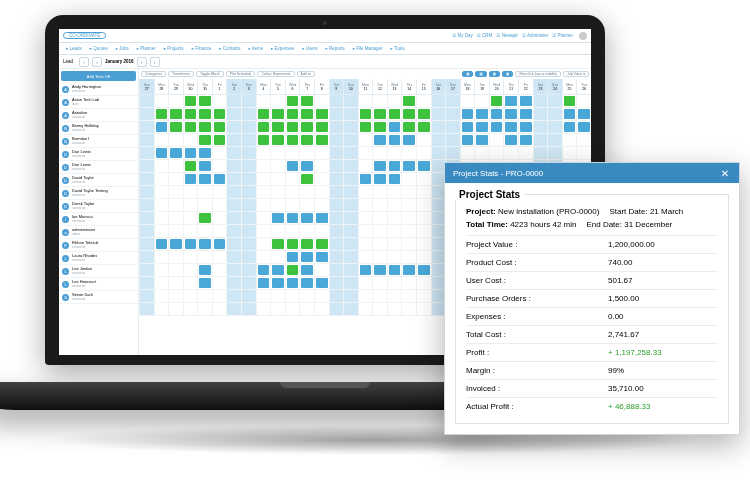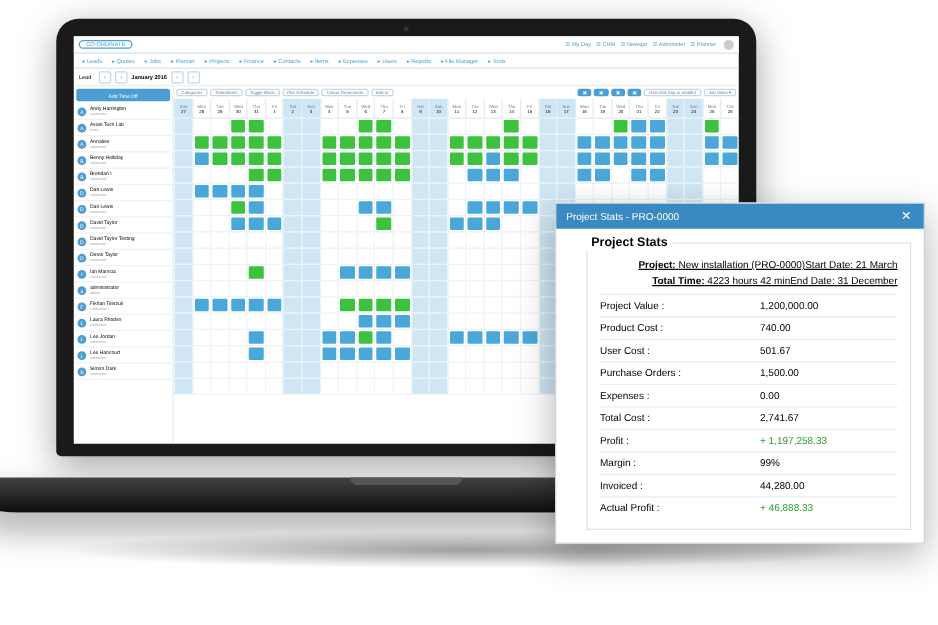--- a/index.html
+++ b/index.html
@@ -53,24 +53,24 @@
   .cell { flex:1; border-left:1px solid #eef3f6; position:relative; }
   .cell.weekend { background:#cfe6f4; }
   .block { position:absolute; inset:1px; border-radius:1px; }
   .block.green { background:#3cc23c; }
   .block.blue  { background:#4aa8d8; }
 
   
   .dialog { position:absolute; right:10px; top:162px; width:296px; background:#fff; box-shadow:0 10px 28px rgba(0,0,0,.3); border:1px solid #cbd7df; font-size:8px; z-index:10; }
   .dlg-title { background:#3a8ac2; color:#fff; padding:4px 8px; display:flex; align-items:center; }
   .dlg-title .x { margin-left:auto; width:12px; height:12px; display:flex; align-items:center; justify-content:center; cursor:pointer; font-size:10px; }
-  .dlg-body { padding:8px 10px 10px 10px;margin-left:14px; }
+  .dlg-body { padding:8px 10px 10px 10px; }
   .fieldset-label { font-weight:bold; font-size:10px; background:#fff; padding:0 4px; position:relative; top:-2px; }
   .statsbox { border:1px solid #d9e3ea; padding:8px 10px; margin-top:-8px; }
-  .meta { display:flex; justify-content:flex-end; margin:4px 0;text-decoration:underline; }
+  .meta { display:flex; justify-content:flex-start; gap:10px; margin:4px 0; }
   .meta b { font-weight:bold; }
   .statrows { margin-top:6px; }
   .srow { display:flex; border-top:1px solid #e7eef3; padding:4px 0; }
   .srow .k { flex:1; padding-right:10px; }
   .srow .v { width:110px; }
   .srow.bold { font-weight:normal; }
   .srow.green .v { color:#2aa02a; }
 </style>
 </head>
 <body>
@@ -1239,21 +1239,21 @@
           <div class="srow bold green">
             <span class="k">Profit :</span>
             <span class="v">+  1,197,258.33</span>
           </div>
           <div class="srow bold">
             <span class="k">Margin :</span>
             <span class="v">99%</span>
           </div>
           <div class="srow">
             <span class="k">Invoiced :</span>
-            <span class="v">44,280.00</span>
+            <span class="v">35,710.00</span>
           </div>
           <div class="srow bold green">
             <span class="k">Actual Profit :</span>
             <span class="v">+  46,888.33</span>
           </div>
         </div>
     </div>
   </div>
 </div>
 

